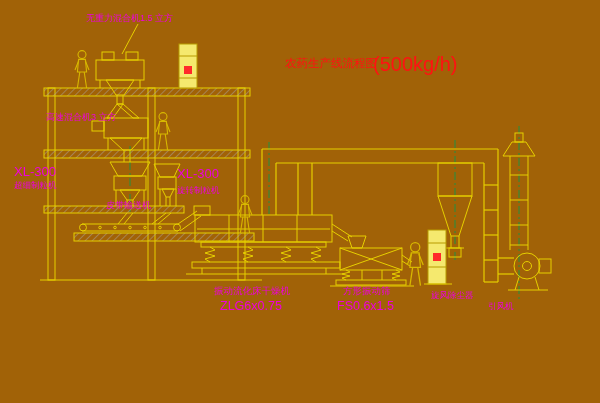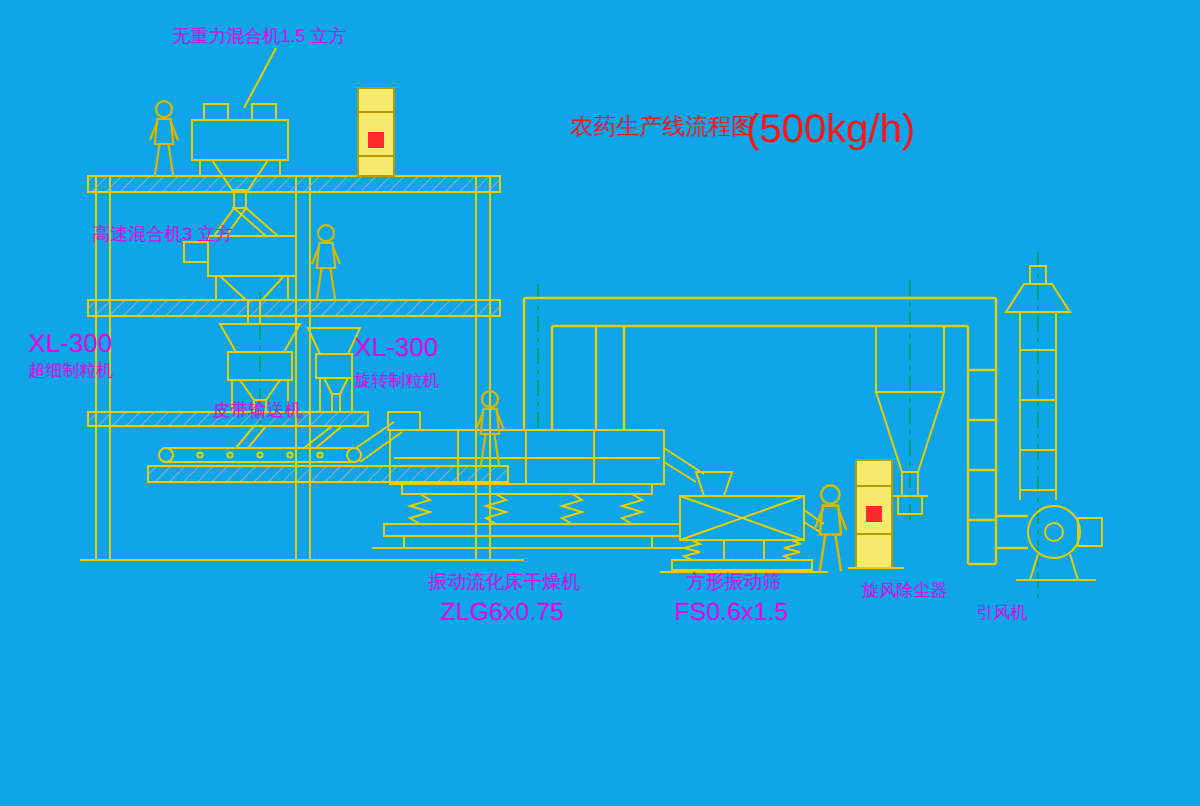--- a/index.html
+++ b/index.html
@@ -1,16 +1,16 @@
 <!DOCTYPE html>
 <html><head>
 <meta charset="utf-8">
 <style>
   html,body{margin:0;padding:0;background:#ffffff;}
-  .stage{position:relative;width:600px;height:403px;background:#0ea5e9;overflow:hidden;
+  .stage{position:relative;width:600px;height:403px;background:#a16207;overflow:hidden;
          font-family:"Liberation Sans",sans-serif;}
   svg{display:block;}
   svg text{font-family:"Liberation Sans",sans-serif;}
   .y{stroke:#e6cf00;stroke-width:1;}
   .yt{stroke:#e6cf00;stroke-width:1.2;}
   .p{stroke:#d8b800;stroke-width:1.1;}
   .cl{stroke:#00a050;stroke-width:0.8;stroke-dasharray:8 3 2 3;}
   .lbl{fill:#ee00dd;stroke:none;}
   .ttl{fill:#ff1212;stroke:none;}
 </style>

